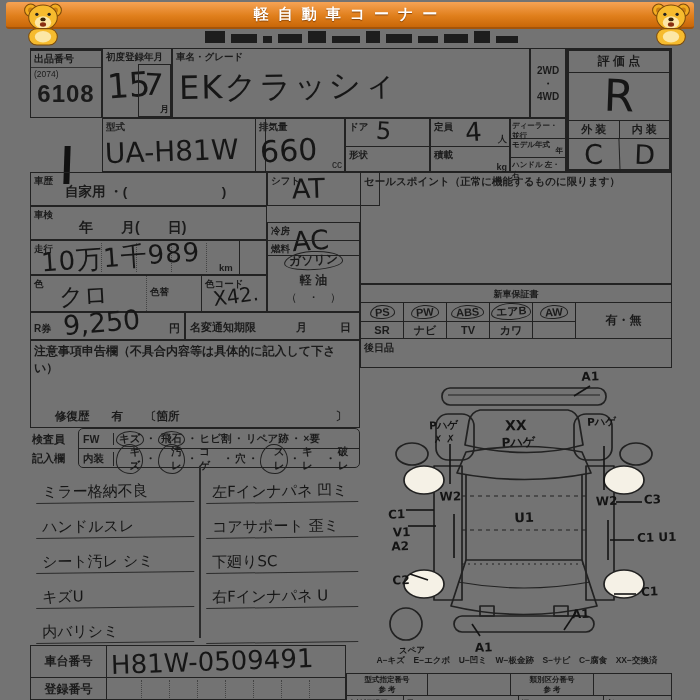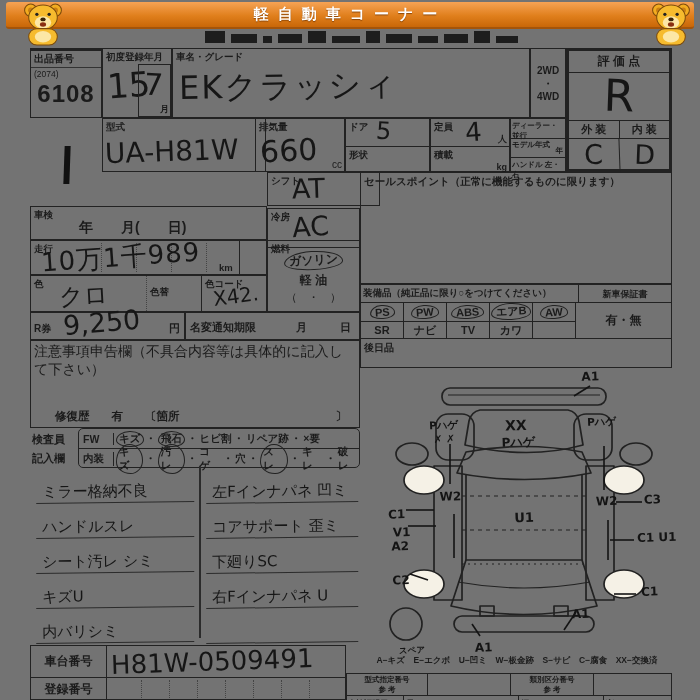--- a/index.html
+++ b/index.html
@@ -16,21 +16,21 @@
   .bear{width:46px;height:45px;}
   
   #obscured{left:205px;top:29px;width:330px;height:14px;display:flex;gap:6px;align-items:flex-end;}
   #obscured span{background:#1d1d1d;display:inline-block;height:9px;}
   #obscured span:nth-child(odd){height:12px;}
   #obscured span:nth-child(3n){height:7px;}
   .cellLbl{position:absolute;left:3px;top:2px;font-size:9.5px;font-weight:bold;}
   .circle{display:inline-block;border:1.7px solid #222;border-radius:48% 52% 50% 50%/62% 58% 42% 40%;
           padding:0 4px;transform:rotate(-3deg);}
   .insp-row{display:flex;align-items:center;height:19px;font-size:10.5px;font-weight:bold;padding-left:4px;gap:2px;}
-  .insp-row .ci{border:1.5px solid #222;border-radius:50% 50% 46% 54%/60% 55% 45% 40%;padding:0 2px;}
+  .insp-row .ci{border:1.5px solid #222;border-radius:50% 50% 46% 54%/60% 55% 45% 40%;padding:0 2px;text-align:right;}
   .note-col{list-style:none;margin:0;padding:0;}
   .note-col li{height:33px;border-bottom:1.6px solid #2b2b2b;font-size:15px;display:flex;align-items:flex-end;
                padding:0 2px 1px 6px;transform:rotate(-0.8deg);white-space:nowrap;overflow:visible;}
   .eqcell{display:flex;align-items:center;justify-content:center;border-right:1.5px solid #222;
           font-size:11px;font-weight:bold;box-sizing:border-box;}
   .dotline{border-left:1.5px dotted #444;position:absolute;top:2px;bottom:2px;}
   svg text{font-family:"DejaVu Sans",sans-serif;fill:#141414;}
 </style>
 </head>
 <body>
@@ -151,29 +151,33 @@
     <div style="height:17px;border-bottom:1px solid #222;padding:2px 1px 0">ディーラー・並行</div>
     <div style="height:17px;border-bottom:1px solid #222;padding:1px 1px 0;position:relative">
       <span>モデル年式</span>
       <span style="position:absolute;right:2px;bottom:1px">年</span>
     </div>
     <div style="padding:2px 1px 0">ハンドル 左・右</div>
   </div>
 
   <div class="abs" style="left:64px;top:146px;width:6px;height:38px;background:#111;transform:rotate(2deg)"></div>
 
+  <div class="box" style="left:30px;top:172px;width:237px;height:34px">
+    <span class="cellLbl">車歴</span>
+    <span style="position:absolute;left:34px;top:10px;font-size:13.5px;font-weight:bold">自家用 ・(　　　　　　　)</span>
+  </div>
   <div class="box" style="left:267px;top:172px;width:113px;height:34px">
     <span class="cellLbl">シフト</span>
     <span class="hw" style="position:absolute;left:24px;top:0;font-size:27px;transform:rotate(-2deg)">AT</span>
   </div>
   <div class="box" style="left:30px;top:206px;width:237px;height:34px">
     <span class="cellLbl">車検</span>
     <span style="position:absolute;left:48px;top:12px;font-size:14px;font-weight:bold">年　　月(　　日)</span>
   </div>
-  <div class="box" style="left:267px;top:208px;width:93px;height:40px">
+  <div class="box" style="left:267px;top:222px;width:93px;height:34px">
     <span class="cellLbl">冷房</span>
     <span class="hw" style="position:absolute;left:24px;top:2px;font-size:27px;transform:rotate(-4deg)">AC</span>
   </div>
   <div class="box" style="left:30px;top:240px;width:237px;height:35px">
     <span class="cellLbl">走行</span>
     <span class="dotline" style="left:70px"></span>
     <span class="dotline" style="left:105px"></span>
     <span class="dotline" style="left:140px"></span>
     <span class="dotline" style="left:175px"></span>
     <span class="abs" style="left:208px;top:0;bottom:0;border-left:1.5px solid #222"></span>
@@ -199,21 +203,21 @@
     <span style="position:absolute;left:3px;top:9px;font-size:10px;font-weight:bold">R券</span>
     <span class="hw" style="position:absolute;left:32px;top:-6px;font-size:27px;transform:rotate(-5deg)">9,250</span>
     <span style="position:absolute;right:4px;top:8px;font-size:11px;font-weight:bold">円</span>
   </div>
   <div class="box" style="left:185px;top:312px;width:175px;height:28px">
     <span style="position:absolute;left:4px;top:7px;font-size:11px;font-weight:bold">名変通知期限</span>
     <span style="position:absolute;right:52px;top:7px;font-size:11px;font-weight:bold">月</span>
     <span style="position:absolute;right:8px;top:7px;font-size:11px;font-weight:bold">日</span>
   </div>
   <div class="box" style="left:30px;top:340px;width:330px;height:88px">
-    <div style="font-size:14px;font-weight:normal;padding:2px 3px">注意事項申告欄（不具合内容等は具体的に記入して下さい）</div>
+    <div style="font-size:12px;font-weight:bold;padding:2px 3px">注意事項申告欄（不具合内容等は具体的に記入して下さい）</div>
     <div style="position:absolute;left:24px;bottom:3px;font-size:11.5px;font-weight:bold;display:flex;width:292px">
       <span>修復歴</span>
       <span style="margin-left:22px">有</span>
       <span style="margin-left:22px">〔箇所</span>
       <span style="margin-left:auto">〕</span>
     </div>
   </div>
 
   <div class="abs" style="left:32px;top:430px;font-size:11px;font-weight:bold;line-height:19px">
     <div>検査員</div>
@@ -264,21 +268,20 @@
     <li>下廻りSC</li>
     <li>右Fインナパネ U</li>
     <li></li>
   </ul>
 
   <div class="box" style="left:360px;top:172px;width:312px;height:112px">
     <div style="font-size:10.5px;font-weight:bold;padding:2px 3px">セールスポイント（正常に機能するものに限ります）</div>
   </div>
   <div class="box" style="left:360px;top:284px;width:312px;height:84px">
     <div style="display:flex;height:17px;border-bottom:1.5px solid #222">
-      <div style="width:213px;border-right:1.5px solid #222;font-size:9.5px;font-weight:bold;padding:2px 2px 0">装備品（純正品に限り○をつけてください）</div>
       <div style="flex:1;font-size:9px;font-weight:bold;text-align:center;padding-top:3px">新車保証書</div>
     </div>
     <div style="position:relative;height:35px">
       <div style="display:flex;height:17.5px;border-bottom:1.5px solid #222;width:214.5px">
         <span class="eqcell" style="width:43px">
             <i class="circle" style="font-style:normal">PS</i>
           </span>
         <span class="eqcell" style="width:43px">
             <i class="circle" style="font-style:normal">PW</i>
           </span>

